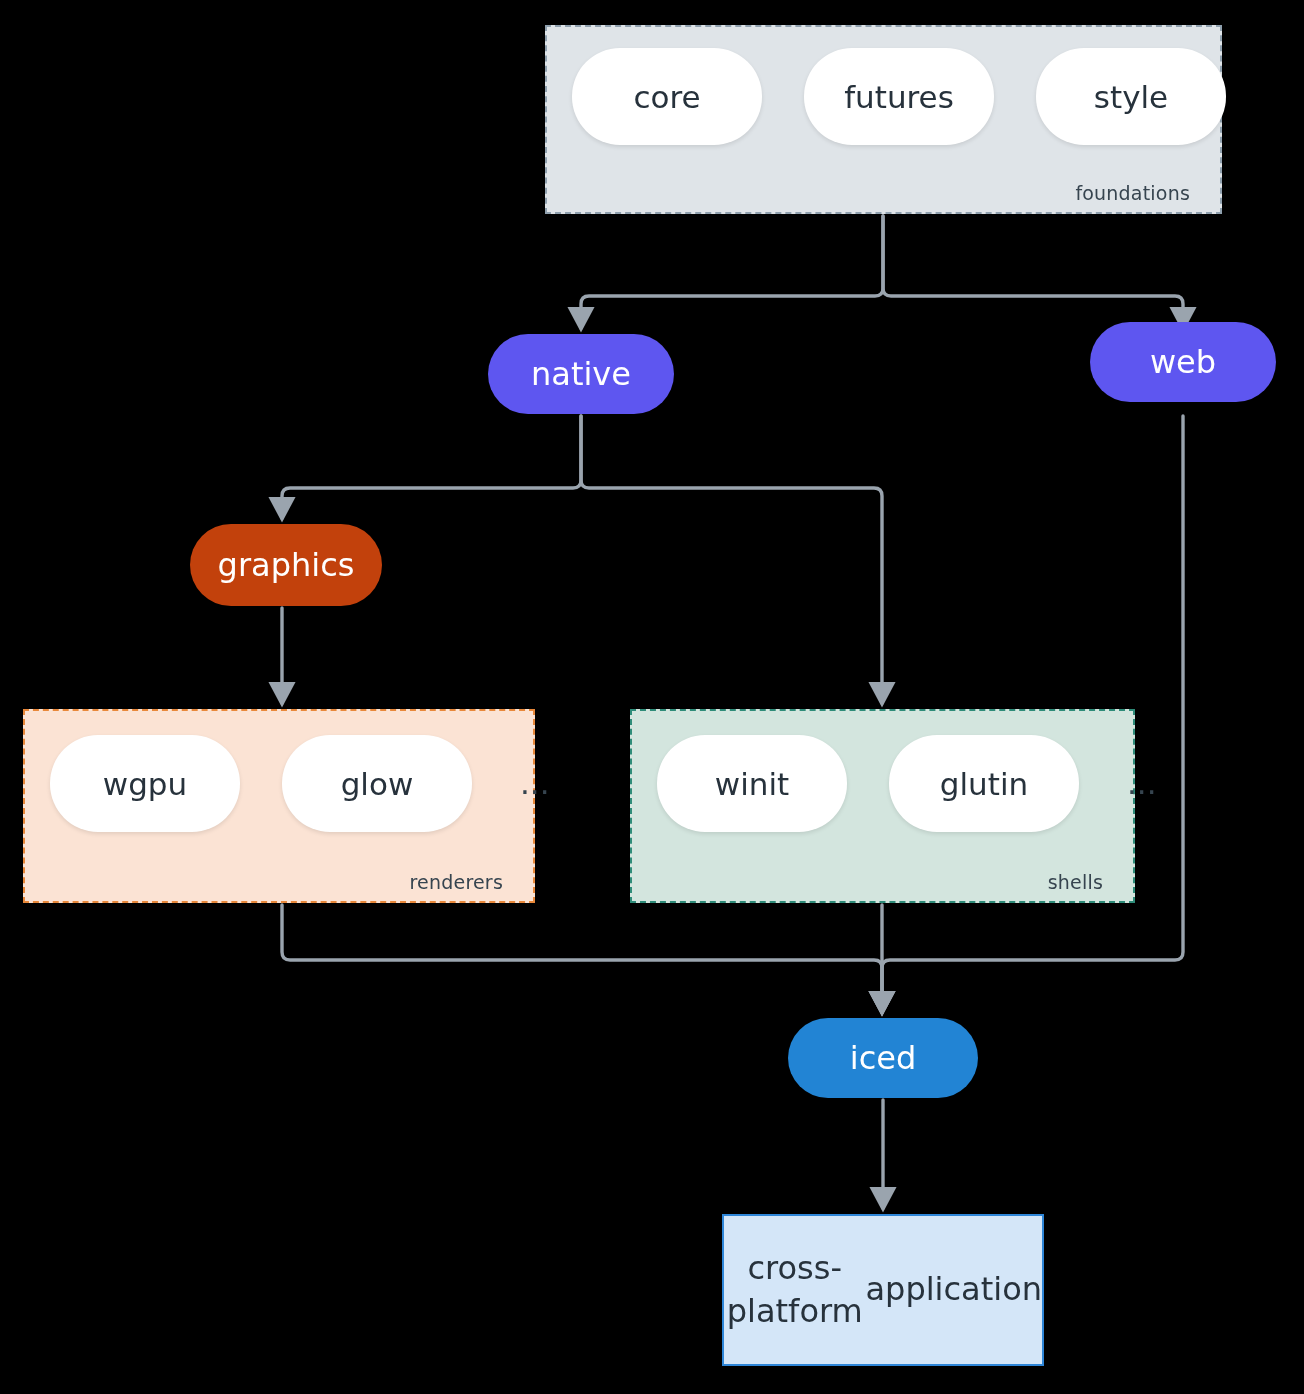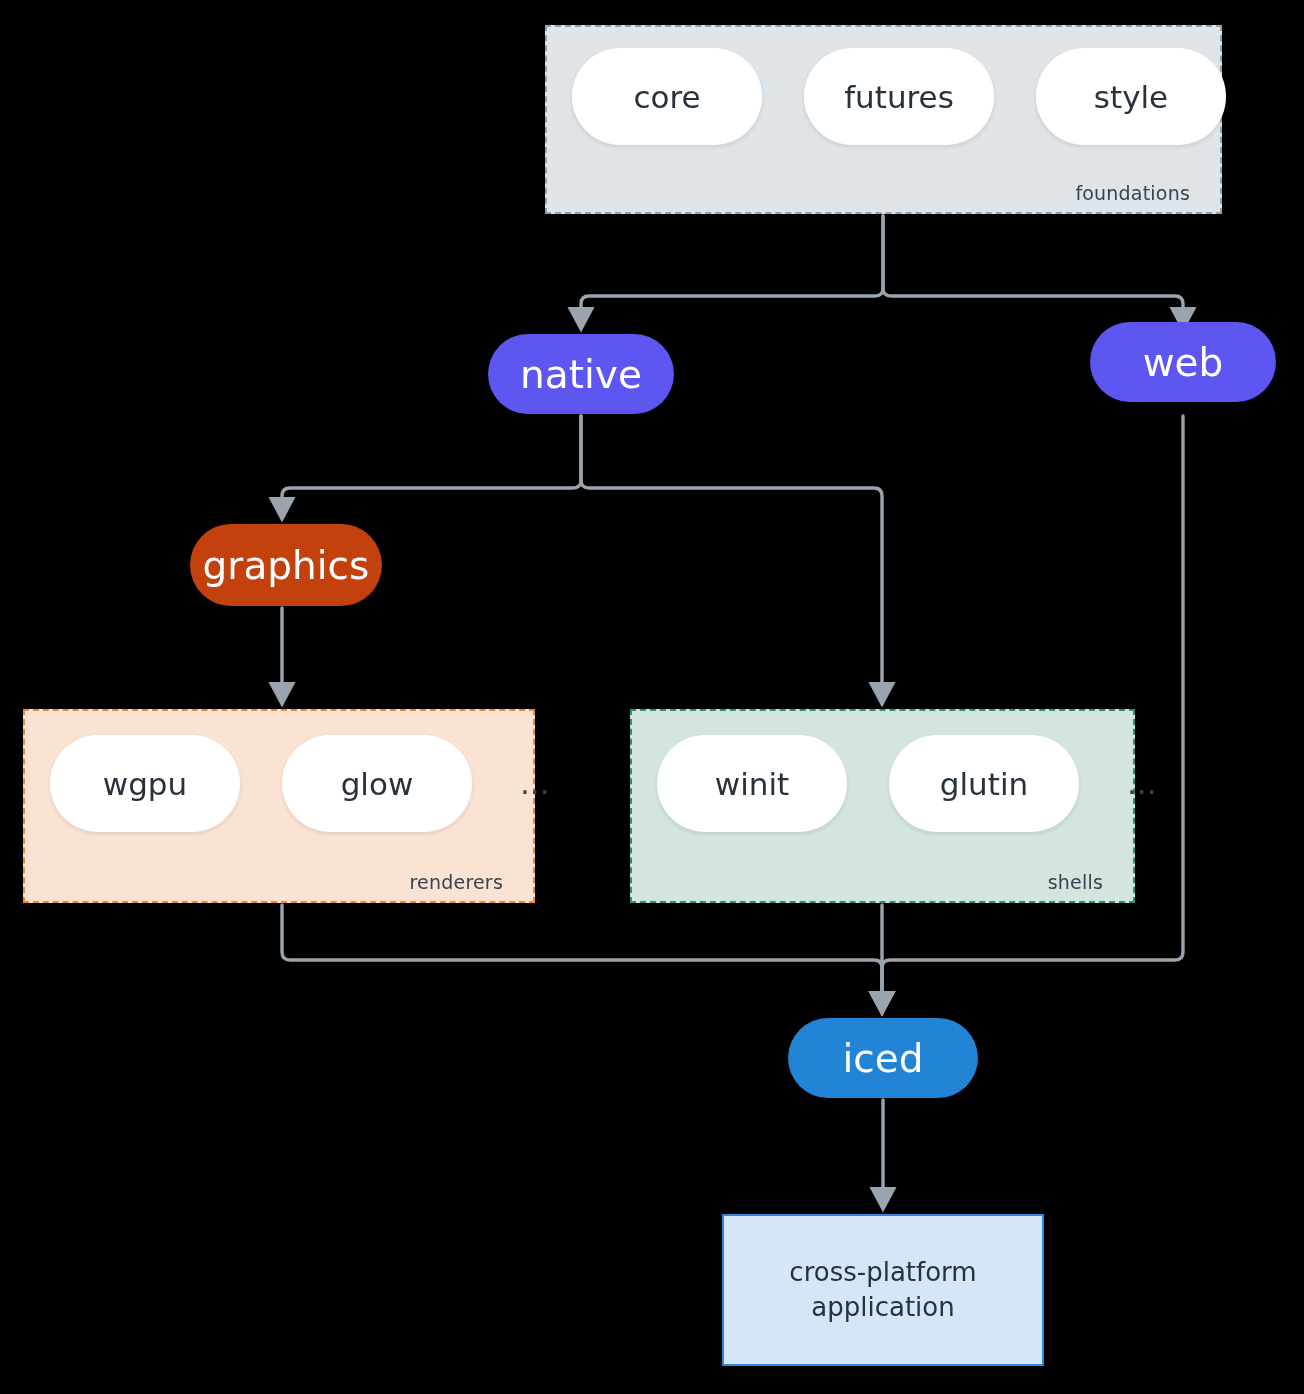--- a/index.html
+++ b/index.html
@@ -22,27 +22,27 @@
     display:flex;align-items:center;justify-content:center;
     background:#FFFFFF;border-radius:48px;
     color:#27323C;font-size:31px;
     box-shadow:0 2px 4px rgba(0,0,0,.10);
     box-sizing:border-box;white-space:nowrap;
   }
   .ellipsis{color:#36444F;font-size:31px;line-height:1;padding:0 6px;}
 
   .node{
     position:absolute;display:flex;align-items:center;justify-content:center;
-    border-radius:46px;color:#FFFFFF;font-size:39px;white-space:nowrap;
+    border-radius:46px;color:#FFFFFF;font-size:32px;white-space:nowrap;
     box-sizing:border-box;
   }
   .rectnode{
-    position:absolute;display:flex;flex-direction:column;
+    position:absolute;display:flex;
     align-items:center;justify-content:center;
-    box-sizing:border-box;font-size:26px;color:#27323C;
+    box-sizing:border-box;font-size:32px;color:#27323C;
     line-height:1.35;text-align:center;
   }
 
   
   #g-foundations{
     left:545px;top:25px;width:677px;height:189px;
     background:#DFE4E8;border:2px dashed #8FA0AE;
   }
   #foundations-pills{left:572px;top:48px;}
   #foundations-pills .pill{width:190px;height:97px;margin-right:25px;}

